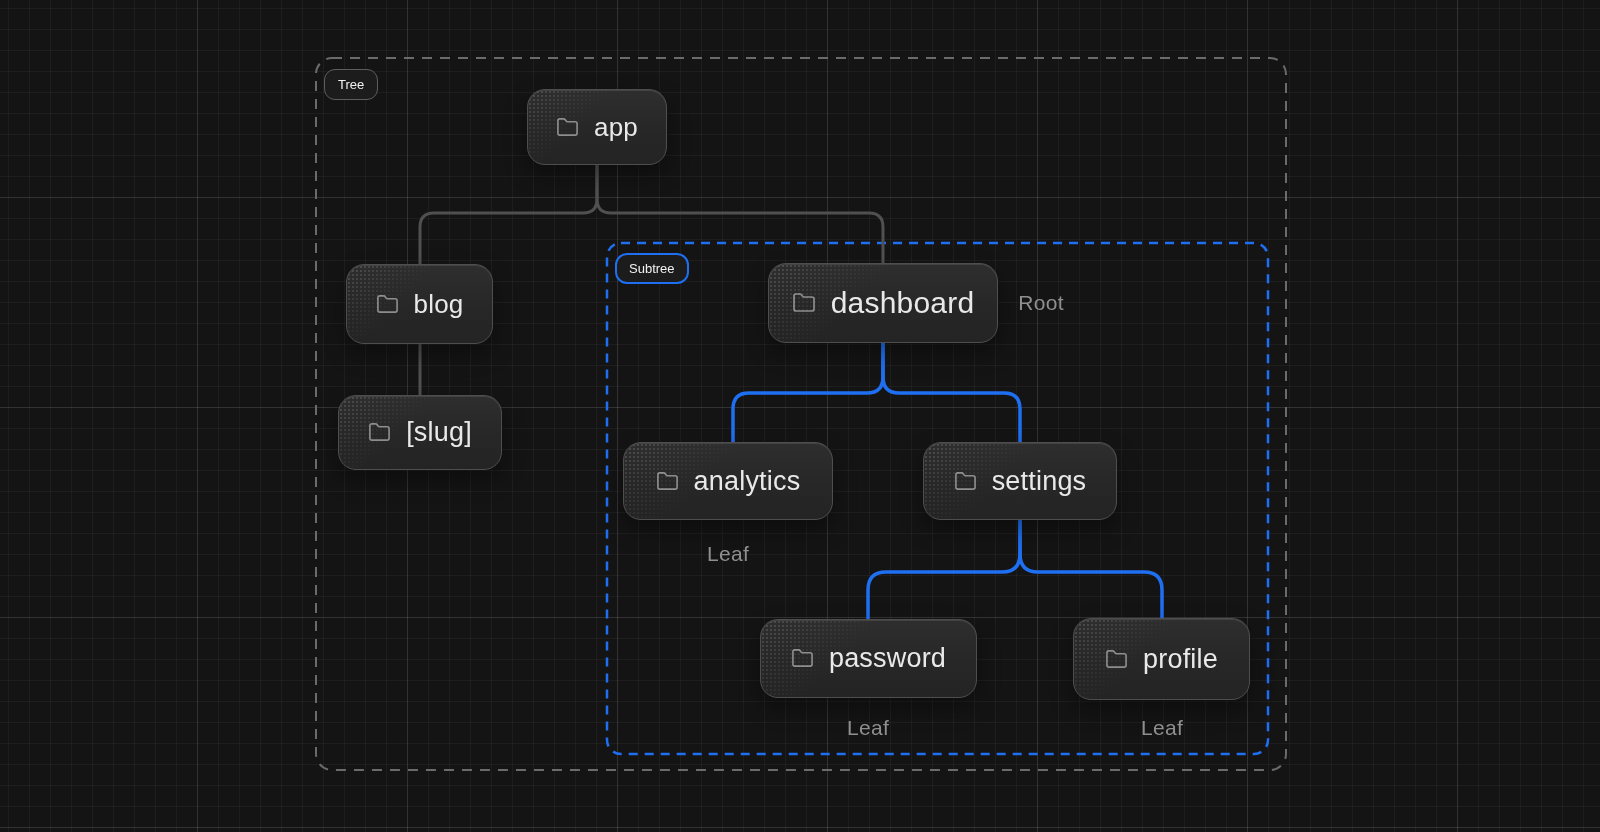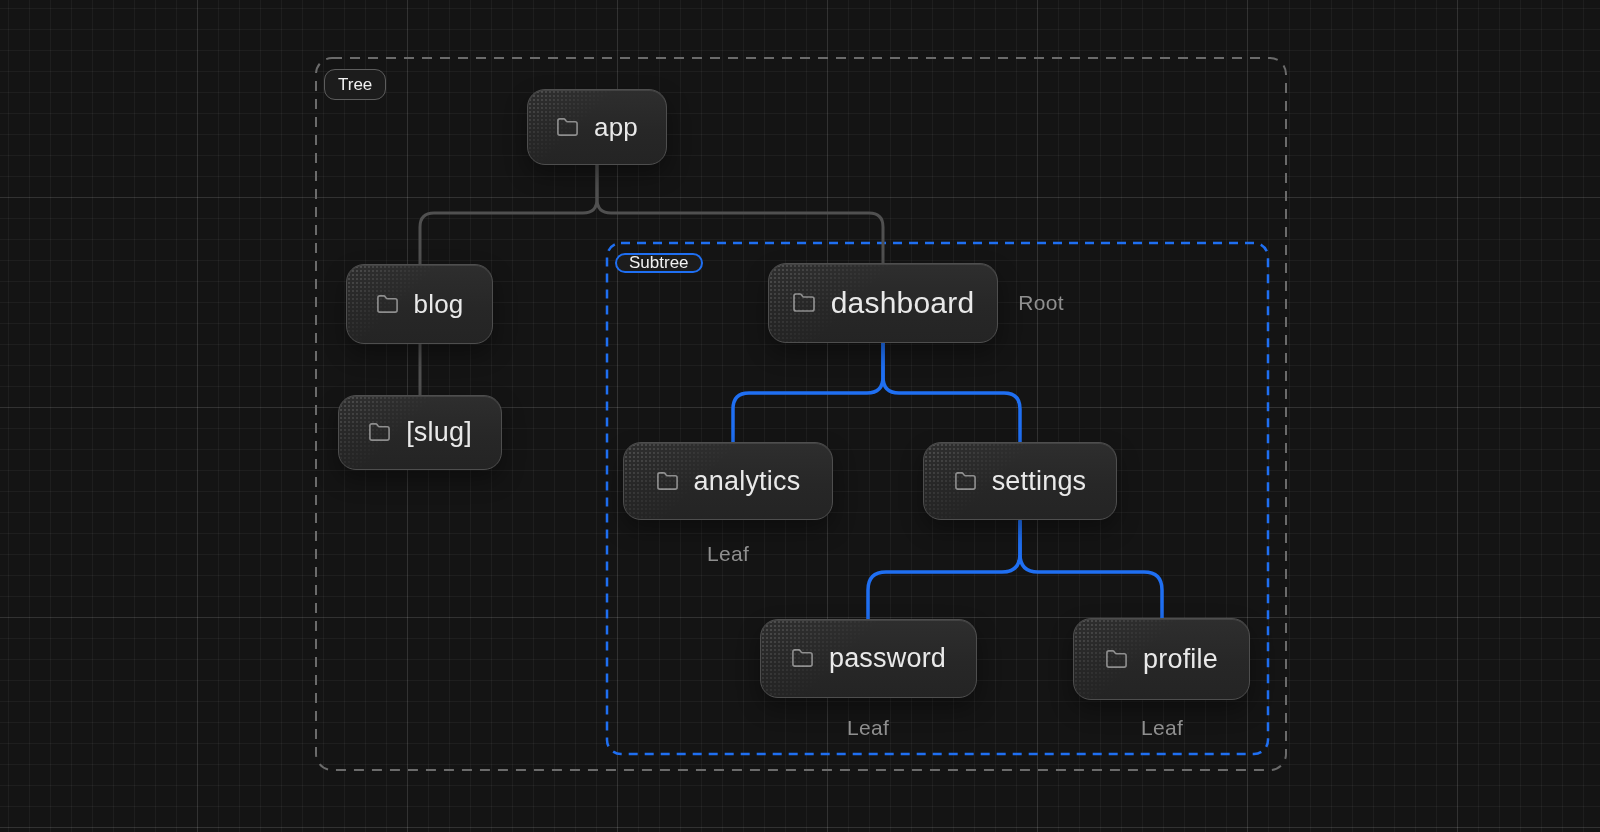--- a/index.html
+++ b/index.html
@@ -60,31 +60,31 @@
   .node-app .node-label, .node-blog .node-label{font-size:26px;}
   .node-slug .node-label{font-size:27px;}
   .node-dashboard .node-label{font-size:30px;}
   .node-analytics .node-label,.node-settings .node-label,
   .node-password .node-label,.node-profile .node-label{font-size:27px;}
 
   
   .chip{
     position:absolute;
     display:flex;align-items:center;justify-content:center;
-    color:#f1f1f1;font-size:17px;
+    color:#f1f1f1;font-size:13px;
     border-radius:11px;
     box-sizing:border-box;
     background:#1c1c1c;
   }
   .chip-tree{
     left:324px;top:69px;height:31px;padding:0 13px;
     border:1.5px solid #5d5d5d;
   }
   .chip-subtree{
-    left:615px;top:253px;height:20px;padding:0 12px;
+    left:615px;top:253px;height:31px;padding:0 12px;
     border:2px solid #1f6ff2;
     border-radius:12px;
   }
 
   
   .annot{
     position:absolute;color:#8f8f8f;font-size:21px;letter-spacing:0.3px;
     transform:translate(-50%,-50%);white-space:nowrap;text-align:right;
   }
   .annot-root     {left:1041px;top:303px;}

